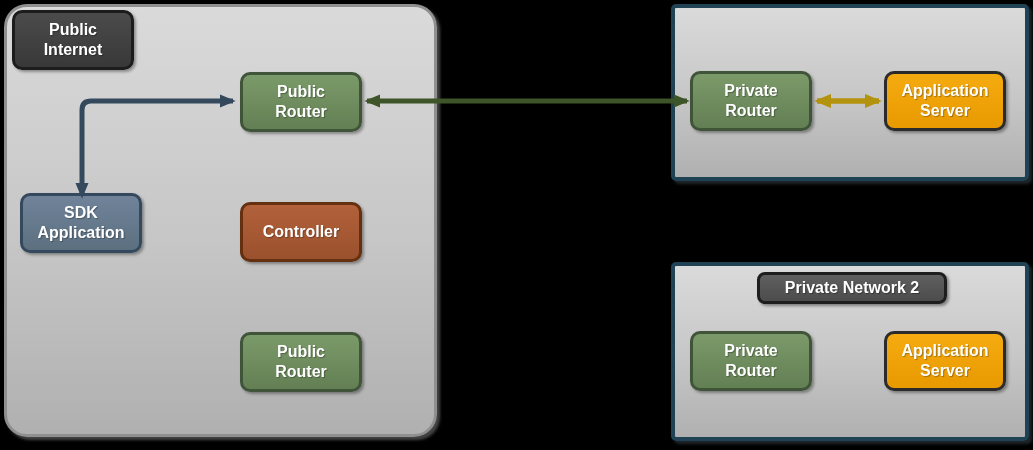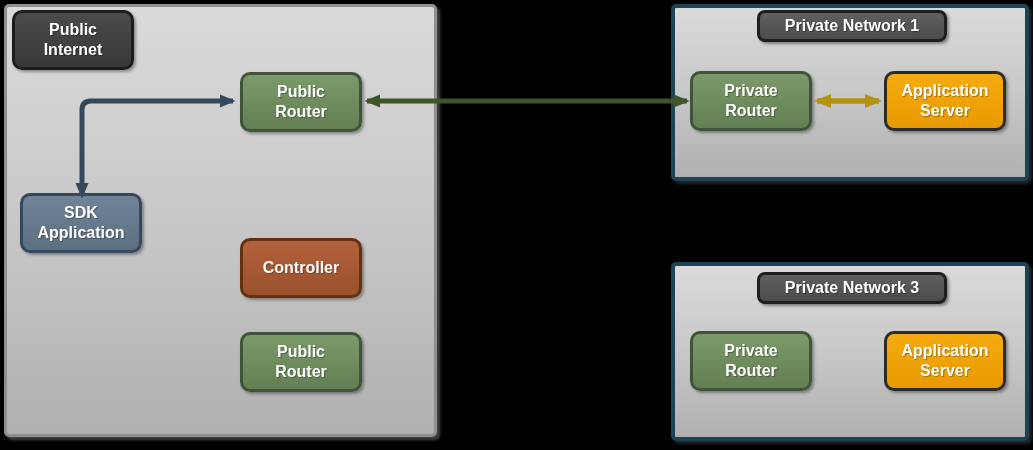--- a/index.html
+++ b/index.html
@@ -12,21 +12,21 @@
     font-family: "Liberation Sans", sans-serif;
   }
   .zone {
     position: absolute;
     box-sizing: border-box;
     background: linear-gradient(180deg, #dadada 0%, #c6c6c6 55%, #b0b0b0 100%);
   }
   .zone.public {
     left: 4px; top: 4px; width: 433px; height: 433px;
     border: 3px solid #8f8f8f;
-    border-radius: 5px;
+    border-radius: 23px;
     box-shadow: 3px 3px 3px rgba(150,150,150,0.45);
   }
   .zone.private {
     left: 671px; width: 358px;
     border: 4px solid #1f4254;
     border-radius: 5px;
     box-shadow: 3px 3px 3px rgba(90,110,120,0.35);
   }
   .zone.private.pn1 { top: 4px;   height: 177px; }
   .zone.private.pn2 { top: 262px; height: 179px; }
@@ -43,21 +43,21 @@
     font-weight: bold;
     font-size: 16px;
     line-height: 1.22;
     white-space: pre-line;
     box-shadow: 2px 2px 3px rgba(0,0,0,0.35);
     text-shadow: 1px 1px 1px rgba(0,0,0,0.3);
   }
   .node.dark   { background: linear-gradient(180deg,#4b4b4b,#383838); border-color: #1c1c1c; }
   .node.green  { background: linear-gradient(180deg,#7b9a69,#637f54); border-color: #40543a; }
   .node.slate  { background: linear-gradient(180deg,#70839a,#5c7080); border-color: #34495e; }
-  .node.rust   { background: linear-gradient(180deg,#b2613a,#9a512d); border-color: #64300f; margin-top: 36px; }
+  .node.rust   { background: linear-gradient(180deg,#b2613a,#9a512d); border-color: #64300f; }
   .node.orange { background: linear-gradient(180deg,#f5ab10,#e89a00); border-color: #2b2b2b; }
 
   .netlabel {
     position: absolute;
     box-sizing: border-box;
     width: 190px; height: 32px;
     border: 3px solid #1e1e1e;
     border-radius: 8px;
     background: linear-gradient(180deg,#5f5f5f,#4c4c4c);
     display: flex; align-items: center; justify-content: center;
@@ -100,29 +100,28 @@
     <div class="node green pos-router-top">Public
 Router</div>
     <div class="node slate pos-sdk">SDK
 Application</div>
     <div class="node rust pos-controller">Controller</div>
     <div class="node green pos-router-bottom">Public
 Router</div>
   </div>
 
   <div class="zone private pn1">
-    <div class="netlabel pos-pn1-label">Private Network 1</div>
     <div class="node green pos-pn1-router">Private
 Router</div>
     <div class="node orange pos-pn1-server">Application
 Server</div>
   </div>
 
   <div class="zone private pn2">
-    <div class="netlabel pos-pn2-label">Private Network 3</div>
+    <div class="netlabel pos-pn2-label">Private Network 2</div>
     <div class="node green pos-pn2-router">Private
 Router</div>
     <div class="node orange pos-pn2-server">Application
 Server</div>
   </div>
 
   <svg class="overlay" viewBox="0 0 1033 450" xmlns="http://www.w3.org/2000/svg">
     <defs>
       <marker id="ah-navy" viewBox="0 0 12 10" refX="10" refY="5" markerWidth="16" markerHeight="14" markerUnits="userSpaceOnUse" orient="auto">
           <path d="M0,0 L12,5 L0,10 Z" fill="#35495c"></path>

